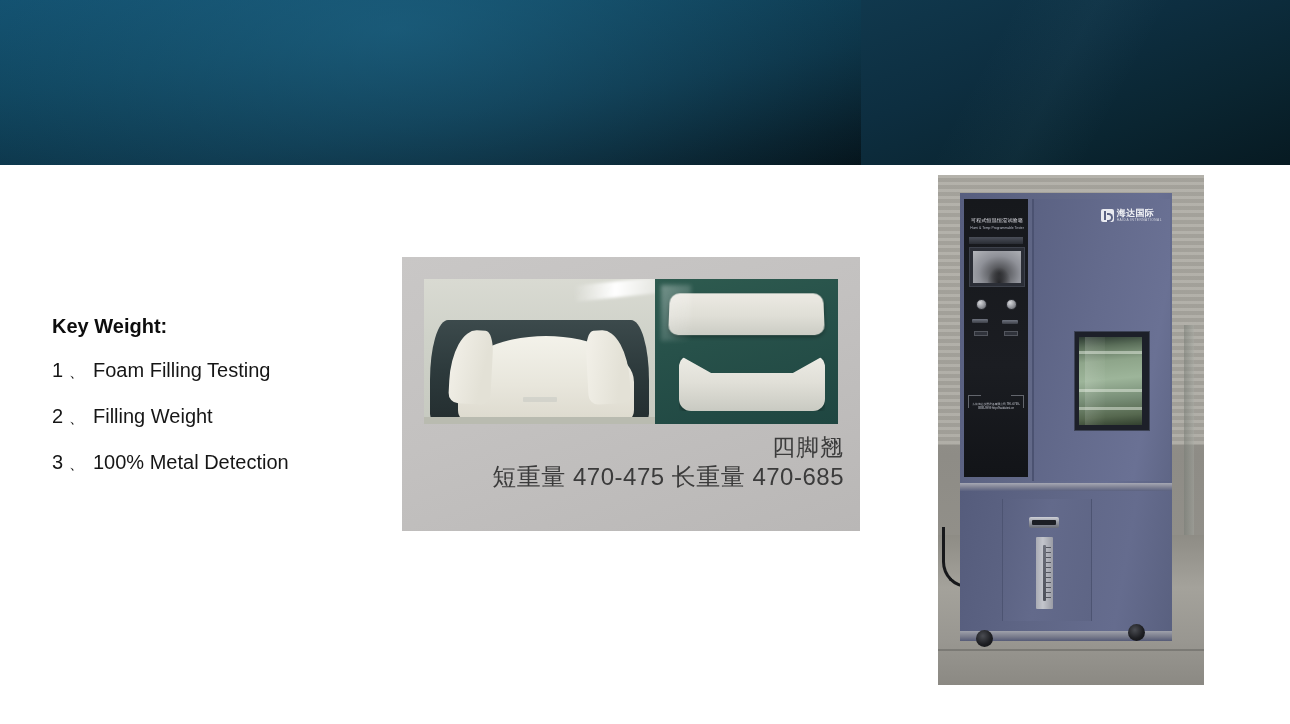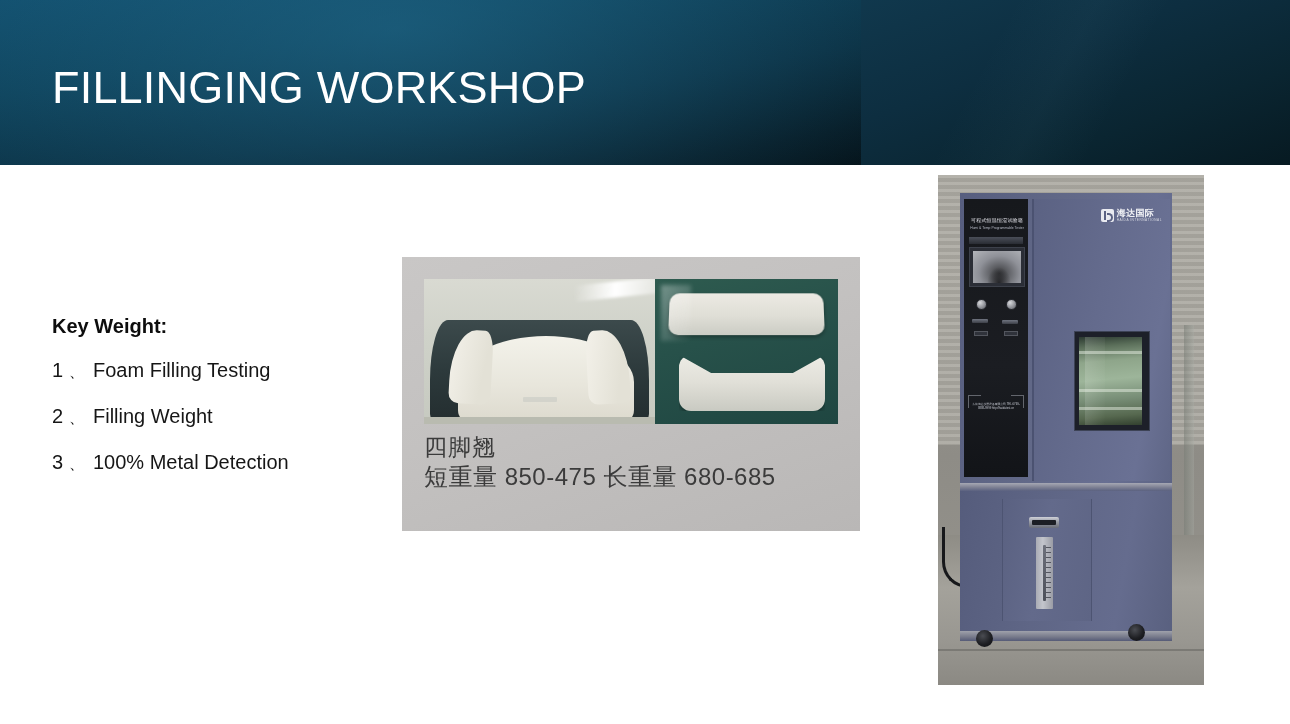--- a/index.html
+++ b/index.html
@@ -93,20 +93,21 @@
 
   
   .sheet-photo {
     position: absolute;
     left: 402px;
     top: 257px;
     width: 458px;
     height: 274px;
     background: linear-gradient(160deg, #c9c7c6 0%, #c3c1c0 45%, #b9b7b6 100%);
     overflow: hidden;
+    text-align: right;
   }
   .sheet-inner {
     position: absolute;
     left: 22px; top: 22px;
     width: 414px; height: 145px;
     display: flex;
   }
   
   .bed-photo {
     position: relative;
@@ -538,21 +539,20 @@
     background: linear-gradient(90deg, rgba(120,125,118,0.55), rgba(170,175,168,0.35));
   }
 </style>
 </head>
 <body>
 
 <div class="title-banner">
   <div class="banner-left"></div>
   <div class="banner-right"></div>
   <div class="banner-sheen"></div>
-  <div class="title-text">FILLINGING WORKSHOP</div>
 </div>
 
 <div class="keypoints">
   <div class="kp-heading">Key Weight:</div>
 
   <div class="kp-row">
     <span class="kp-num">1</span>
     <span class="kp-sep">、</span>
     <span class="kp-label">Foam Filling Testing</span>
   </div>
@@ -587,21 +587,21 @@
     <div class="foam-photo">
       <div class="foam-piece foam-top2"></div>
       <div class="foam-piece foam-bottom"></div>
       <div class="foam-wrap-sheen"></div>
     </div>
 
   </div>
 
   <div class="sheet-caption">
     <div class="cap-line1">四脚翘</div>
-    <div class="cap-line2">短重量 850-475 长重量 680-685</div>
+    <div class="cap-line2">短重量 470-475 长重量 470-685</div>
   </div>
 </div>
 
 <div class="chamber-photo">
   <div class="ch-bg-wall"></div>
   <div class="ch-floor"></div>
   <div class="ch-floor-seam"></div>
   <div class="ch-cable"></div>
   <div class="ch-side-post"></div>
 

